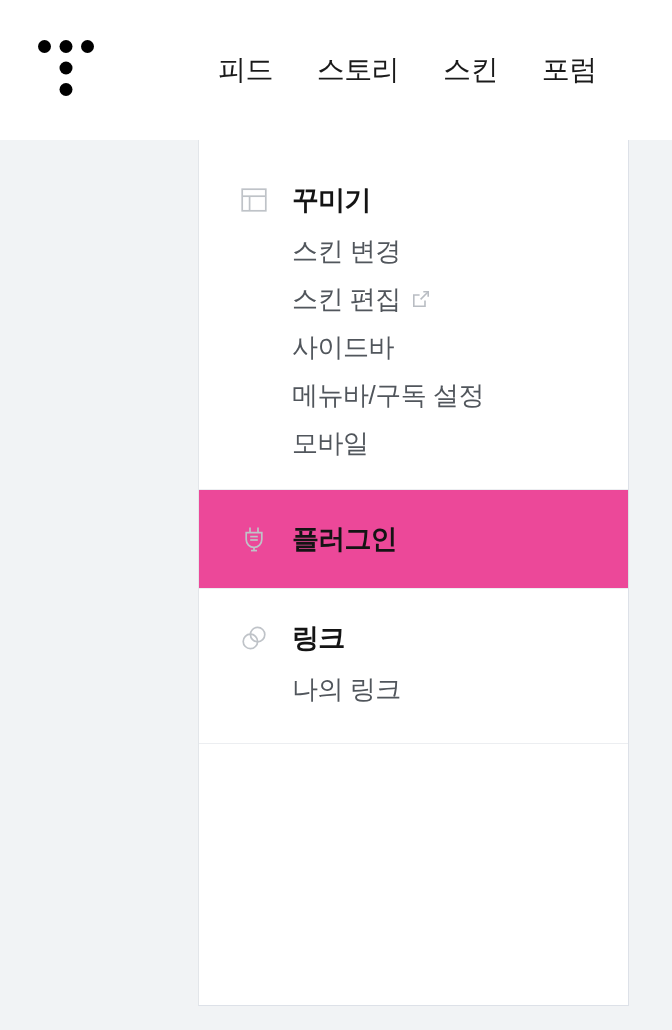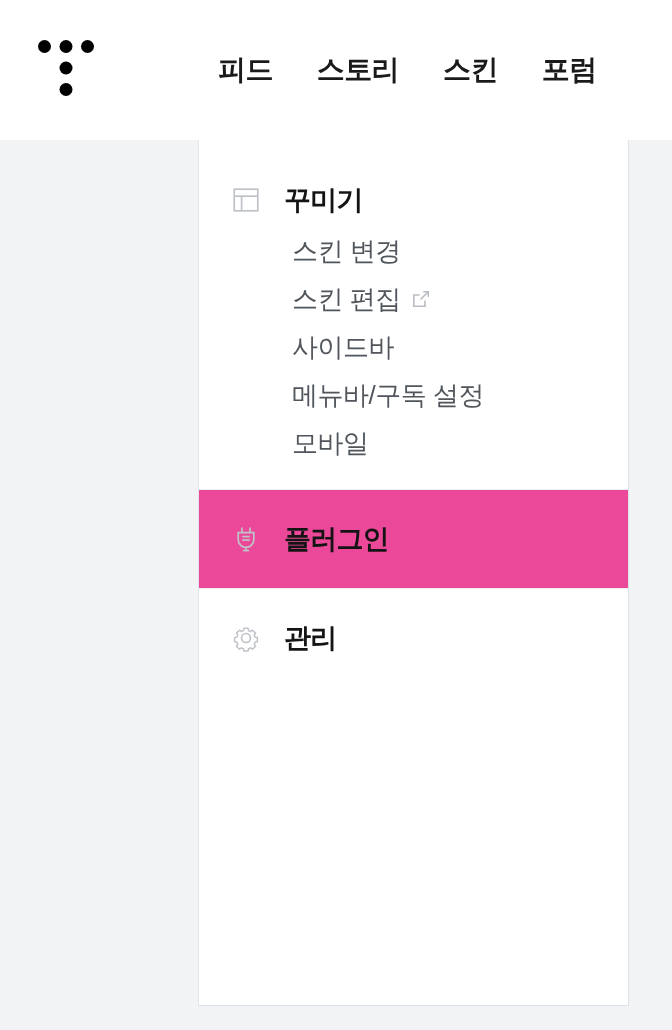--- a/index.html
+++ b/index.html
@@ -44,21 +44,21 @@
     left: 196px;
     top: 0;
     height: 140px;
     display: flex;
     align-items: center;
     gap: 0;
   }
 
   .nav-item {
     font-size: 28px;
-    font-weight: 700;
+    font-weight: 400;
     color: #1a1a1a;
     letter-spacing: -0.6px;
     padding: 0 22px;
     line-height: 1;
     white-space: nowrap;
     cursor: pointer;
     text-decoration: none;
   }
 
   
@@ -82,21 +82,21 @@
     background: #ec4899;
   }
   .section.divided {
     border-top: 1px solid #eceef1;
   }
 
   .section-head {
     display: flex;
     align-items: center;
     height: 54px;
-    padding-left: 30px;
+    padding-left: 38px;
   }
 
   .section-icon {
     width: 34px;
     height: 34px;
     flex: 0 0 34px;
     display: flex;
     align-items: center;
     justify-content: center;
     color: #bfc3c8;
@@ -214,26 +214,33 @@
           <line x1="10.2" y1="11.6" x2="17.8" y2="11.6"></line>
           <line x1="10.2" y1="15.0" x2="17.8" y2="15.0"></line>
           <line x1="14.0" y1="22.4" x2="14.0" y2="25.6"></line>
           <line x1="11.0" y1="25.6" x2="17.0" y2="25.6"></line>
         </svg>
       </span>
       <span class="section-title">플러그인</span>
     </div>
   </div>
 
-
-  <div class="section sec-manage divided">
+  <div class="section sec-link divided">
     <div class="section-head">
       <span class="section-icon">
-        <svg viewBox="0 0 28 28" width="28" height="28" fill="none" stroke="currentColor" stroke-width="1.7" stroke-linejoin="round">
-          <path d="M11.6 3.0 h4.8 l0.5 2.6 l2.3 1.0 l2.2 -1.5 l3.4 3.4 l-1.5 2.2 l1.0 2.3 l2.6 0.5 v4.8 l-2.6 0.5 l-1.0 2.3 l1.5 2.2 l-3.4 3.4 l-2.2 -1.5 l-2.3 1.0 l-0.5 2.6 h-4.8 l-0.5 -2.6 l-2.3 -1.0 l-2.2 1.5 l-3.4 -3.4 l1.5 -2.2 l-1.0 -2.3 l-2.6 -0.5 v-4.8 l2.6 -0.5 l1.0 -2.3 l-1.5 -2.2 l3.4 -3.4 l2.2 1.5 l2.3 -1.0 z" transform="scale(0.88) translate(1.9 1.9)"></path>
-          <circle cx="14" cy="14" r="4.5"></circle>
+        <svg viewBox="0 0 28 28" width="28" height="28" fill="none" stroke="currentColor" stroke-width="1.7">
+          <circle cx="10.4" cy="17.4" r="7.2"></circle>
+          <circle cx="17.6" cy="10.6" r="7.2"></circle>
         </svg>
       </span>
-      <span class="section-title">관리</span>
+      <span class="section-title">링크</span>
     </div>
+    <ul class="sub-list">
+      <li class="sub-item">
+        <span class="sub-label">나의 링크</span>
+      </li>
+    </ul>
+  </div>
+
+  <div class="section sec-manage divided">
   </div>
 
 </div>
 
 </body></html>

